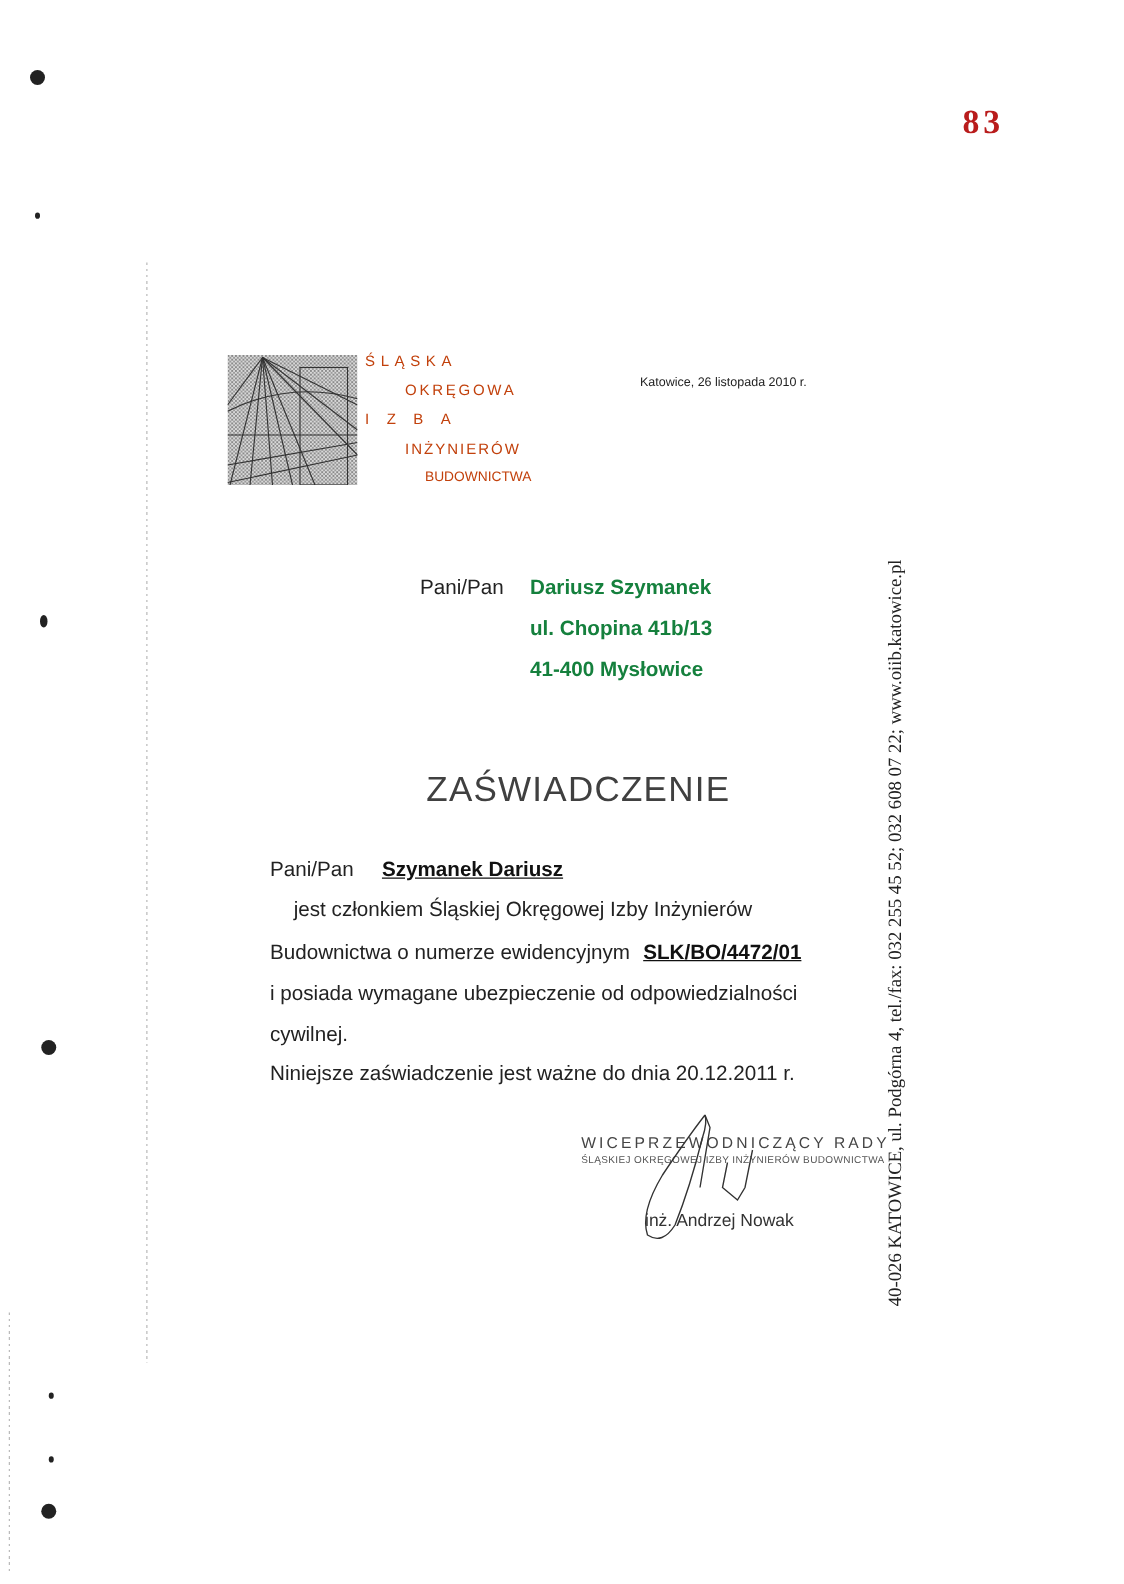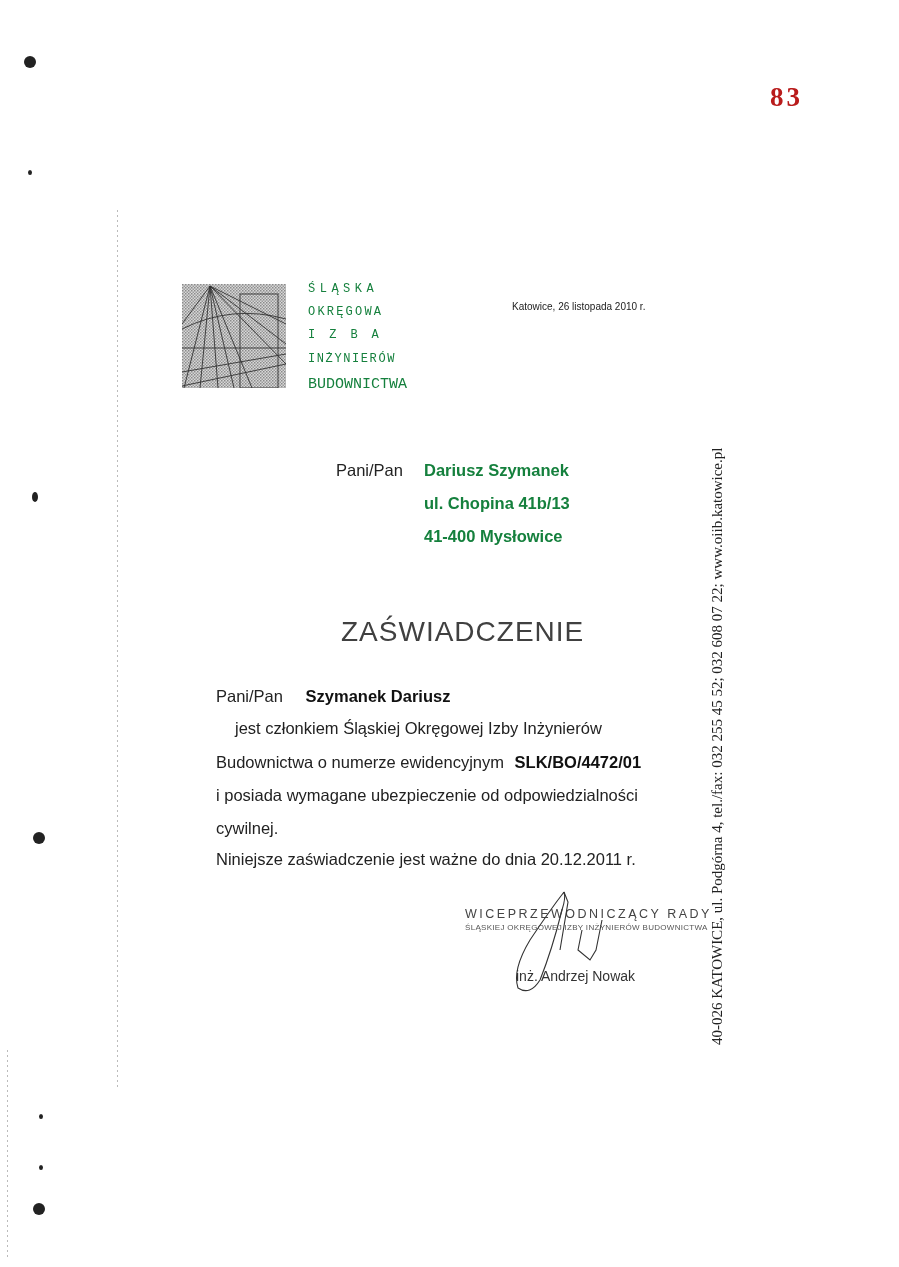--- a/index.html
+++ b/index.html
@@ -1,28 +1,28 @@
 <!DOCTYPE html>
 <html><head>
 <meta charset="utf-8">
 <style>
   html, body { margin: 0; padding: 0; background: #ffffff; }
   body { width: 899px; height: 1267px; position: relative; overflow: hidden;
          font-family: "Liberation Sans", sans-serif; color: #1a1a1a; }
   .abs { position: absolute; }
   .page-number { left: 770px; top: 82px; font-family: "Liberation Serif", serif; font-size: 27px; font-weight: bold; letter-spacing: 3px; color: #b91c1c; }
   .logo { left: 182px; top: 284px; width: 104px; height: 104px; }
-  .org-line { left: 308px; font-size: 12px; letter-spacing: 4.5px; color: #15803d; font-family: Liberation Mono, monospace; }
-  .org-line.tight { letter-spacing: 2.2px; }
-  .org-line.last { letter-spacing: 0; font-size: 15px; }
+  .org-line { left: 292px; font-size: 12px; letter-spacing: 4.5px; color: #c2410c; }
+  .org-line.tight { letter-spacing: 2.2px; margin-left: 32px; }
+  .org-line.last { letter-spacing: 0; font-size: 11px; margin-left: 48px; }
   .date { left: 512px; top: 301px; font-size: 10px; color: #222; }
   .addr-label { left: 336px; top: 461px; font-size: 16.5px; color: #222; }
   .addr-line { left: 424px; font-size: 16.5px; font-weight: bold; color: #15803d; }
   .body-line { left: 216px; font-size: 16.5px; color: #222; white-space: nowrap; }
-  .b { font-weight: bold; color: #111; }
+  .b { font-weight: bold; color: #111; text-decoration: underline; }
   .sig-title { left: 465px; top: 907px; font-size: 12.5px; letter-spacing: 2.5px; color: #444; }
   .sig-sub { left: 465px; top: 923px; font-size: 8px; color: #555; letter-spacing: 0.3px; }
   .sig-name { left: 516px; top: 968px; font-size: 14px; color: #333; }
   .sidebar-text { left: 709px; top: 1045px; transform-origin: 0 0; transform: rotate(-90deg);
                   font-family: "Liberation Serif", serif; font-size: 15px; color: #222; white-space: nowrap; }
   .spot { border-radius: 50%; background: #222; }
   .scanline { background: repeating-linear-gradient(to bottom, #bbb 0 2px, transparent 2px 5px); width: 1px; }
   svg.sig { left: 490px; top: 890px; }
 </style>
 </head>

